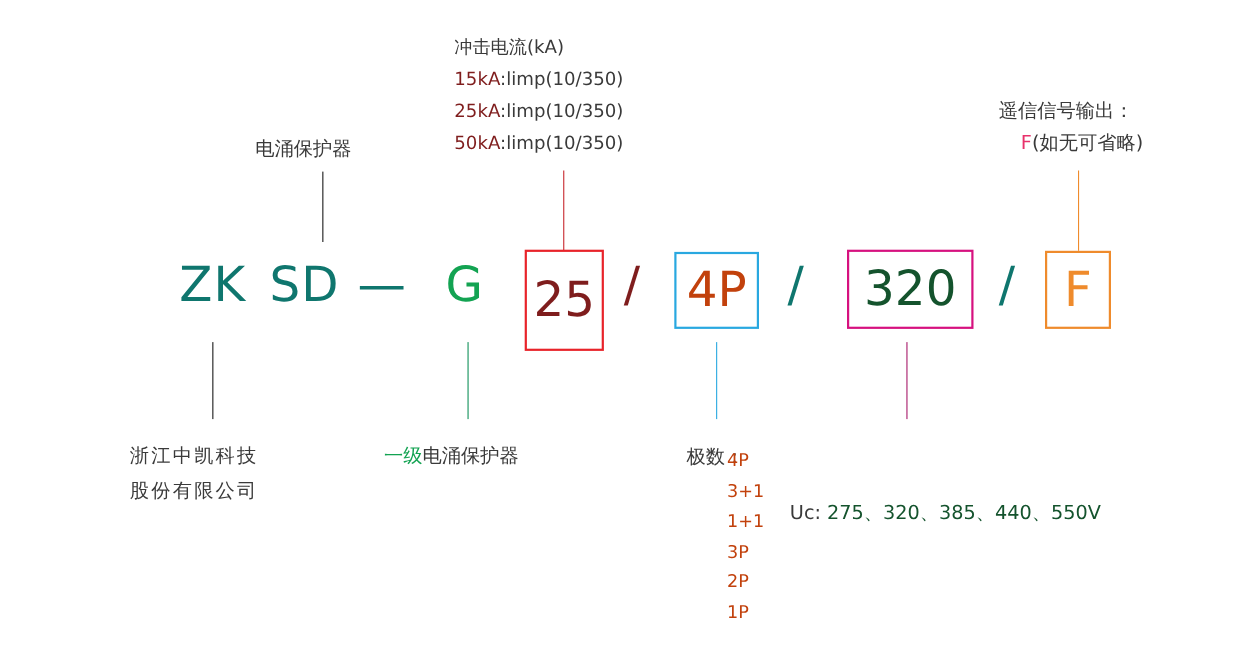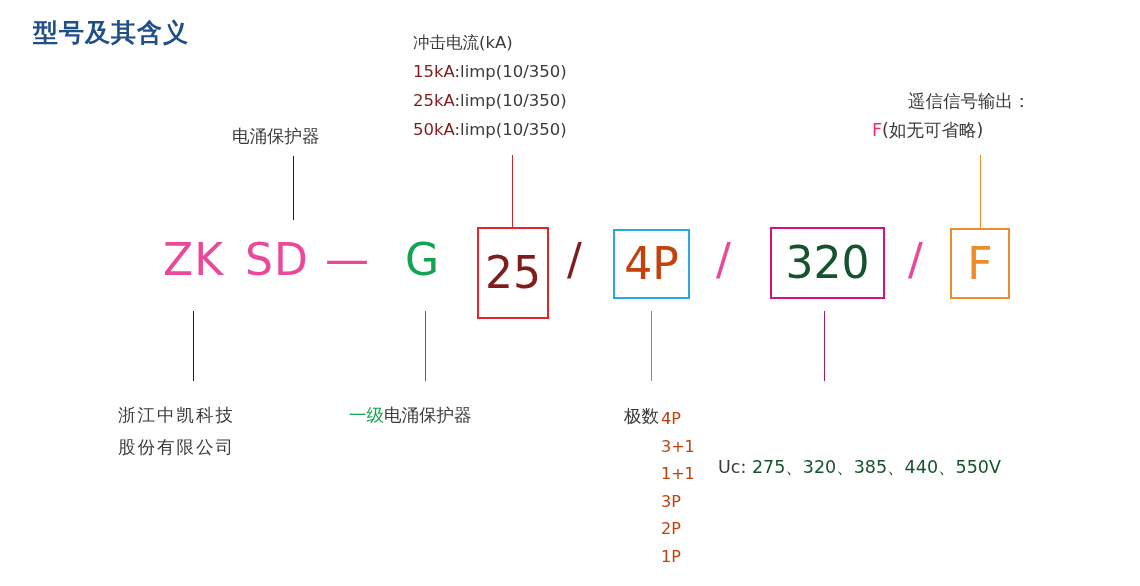--- a/index.html
+++ b/index.html
@@ -67,21 +67,21 @@
     border-style: solid;
     font-size: 44px;
     line-height: 1;
     display: flex;
     align-items: center;
     justify-content: center;
     white-space: nowrap;
   }
 
   
-  .c-gray   { color: #ec4899; }
+  .c-gray   { color: #0f766e; }
   .c-green  { color: #13a352; }
   .c-red    { color: #7f1d1d; }
   .c-cyan   { color: #c2410c; }
   .c-magenta{ color: #14532d; }
   .c-orange { color: #ef8b2c; }
   .c-dark   { color: #3a3a3a; }
   .c-pink   { color: #e8316b; }
 
   .b-red    { border-color: #e8232a; }
   .b-cyan   { border-color: #29a8e0; }
@@ -99,21 +99,20 @@
   .ann     { font-size: 16.5px; }
   .ann-lg  { font-size: 17.5px; }
   .pole-list { font-size: 16px; line-height: 1.72; }
   .pole-label { font-size: 17.5px; }
 </style>
 </head>
 <body>
 
 <div id="canvas">
 
-  <div class="title">型号及其含义</div>
 
   <div class="txt ann-lg" style="left:232px; top:124px;">电涌保护器</div>
   <div class="vline l-black" style="left:293px; top:156px; height:64px;"></div>
 
   <div class="txt ann" style="left:413px; top:31px;">冲击电流(kA)</div>
 
   <div class="txt ann" style="left:413px; top:60px;">
     <span class="c-red">15kA</span><span class="c-dark">:limp(10/350)</span>
   </div>
 
@@ -121,21 +120,21 @@
     <span class="c-red">25kA</span><span class="c-dark">:limp(10/350)</span>
   </div>
 
   <div class="txt ann" style="left:413px; top:118px;">
     <span class="c-red">50kA</span><span class="c-dark">:limp(10/350)</span>
   </div>
 
   <div class="vline l-red" style="left:512px; top:155px; height:73px;"></div>
 
   <div class="txt ann-lg" style="left:908px; top:89px;">遥信信号输出：</div>
-  <div class="txt ann-lg" style="left:872px; top:118px;text-align:right;">
+  <div class="txt ann-lg" style="left:928px; top:118px;text-align:right;">
     <span class="c-pink">F</span><span class="c-dark">(如无可省略)</span>
   </div>
   <div class="vline l-orange" style="left:980px; top:155px; height:73px;"></div>
 
   <div class="code-row">
 
     <span class="code c-gray" style="left:163px; top:0;">ZK</span>
 
     <span class="code c-gray" style="left:245px; top:0;">SD</span>
 

